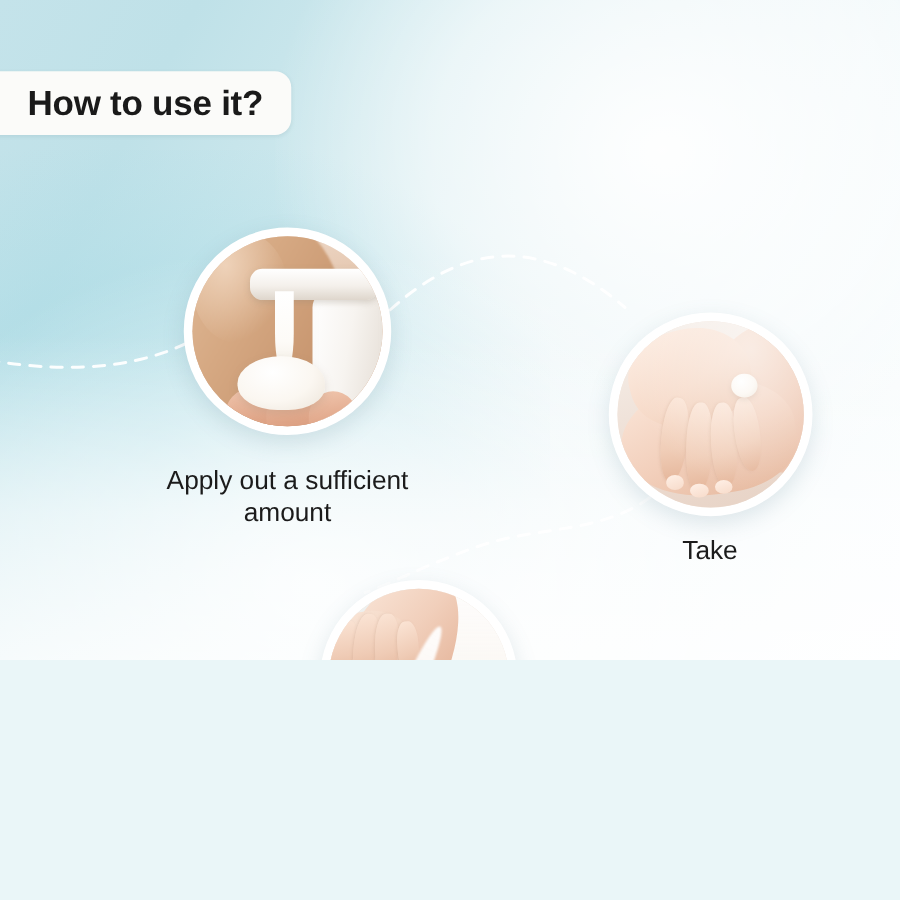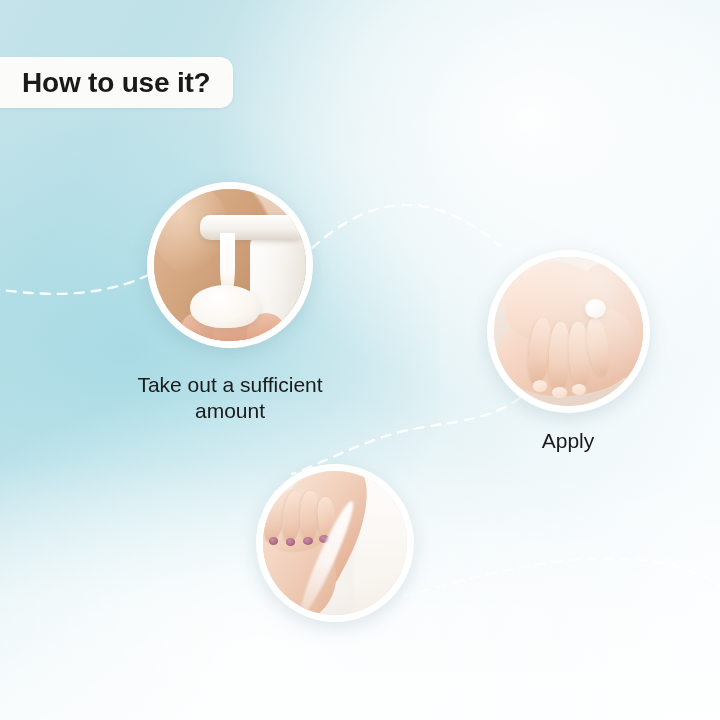--- a/index.html
+++ b/index.html
@@ -6,21 +6,21 @@
   html,body { width:720px; height:720px; }
   body {
     font-family:"Liberation Sans", sans-serif;
     overflow:hidden;
     background:#eaf6f8;
   }
 
   .canvas{
     position:relative;
     width:720px;
-    height:720px;
+    height:528px;
     overflow:hidden;
   }
 
   
   .bg-base{
     position:absolute; inset:0;
     background:linear-gradient(118deg,
         #c4e3ea 0%,
         #bfe1e8 16%,
         #cfe9ee 34%,
@@ -296,21 +296,21 @@
         <div class="s1-bottle"></div>
         <div class="s1-nozzle"></div>
         <div class="s1-drip"></div>
         <div class="s1-f1"></div>
         <div class="s1-f2"></div>
         <div class="s1-f3"></div>
         <div class="s1-blob"></div>
       </div>
     </div>
   </div>
-  <div class="caption" style="left:85px; top:372px; width:290px;">Take out a sufficient
+  <div class="caption" style="left:85px; top:372px; width:290px;">Apply out a sufficient
 amount</div>
 
   <div class="step" style="left:487px; top:250px;">
     <div class="photo" style="width:163px; height:163px;">
       <div class="scene">
         <div class="s2-bg"></div>
         <div class="s2-arm"></div>
         <div class="s2-lowerhand"></div>
         <div class="s2-upperhand"></div>
         <div class="s2-fing a"></div>
@@ -318,21 +318,21 @@
         <div class="s2-fing c"></div>
         <div class="s2-fing d"></div>
         <div class="s2-nail a"></div>
         <div class="s2-nail b"></div>
         <div class="s2-nail c"></div>
         <div class="s2-dot"></div>
         <div class="s2-soft"></div>
       </div>
     </div>
   </div>
-  <div class="caption" style="left:463px; top:428px; width:210px;">Apply</div>
+  <div class="caption" style="left:463px; top:428px; width:210px;">Take</div>
 
   <div class="step" style="left:256px; top:464px;">
     <div class="photo" style="width:158px; height:158px;">
       <div class="scene">
         <div class="s3-bg"></div>
         <div class="s3-cloth"></div>
         <div class="s3-arm"></div>
         <div class="s3-arm2"></div>
         <div class="s3-hand"></div>
         <div class="s3-fing a"></div>

